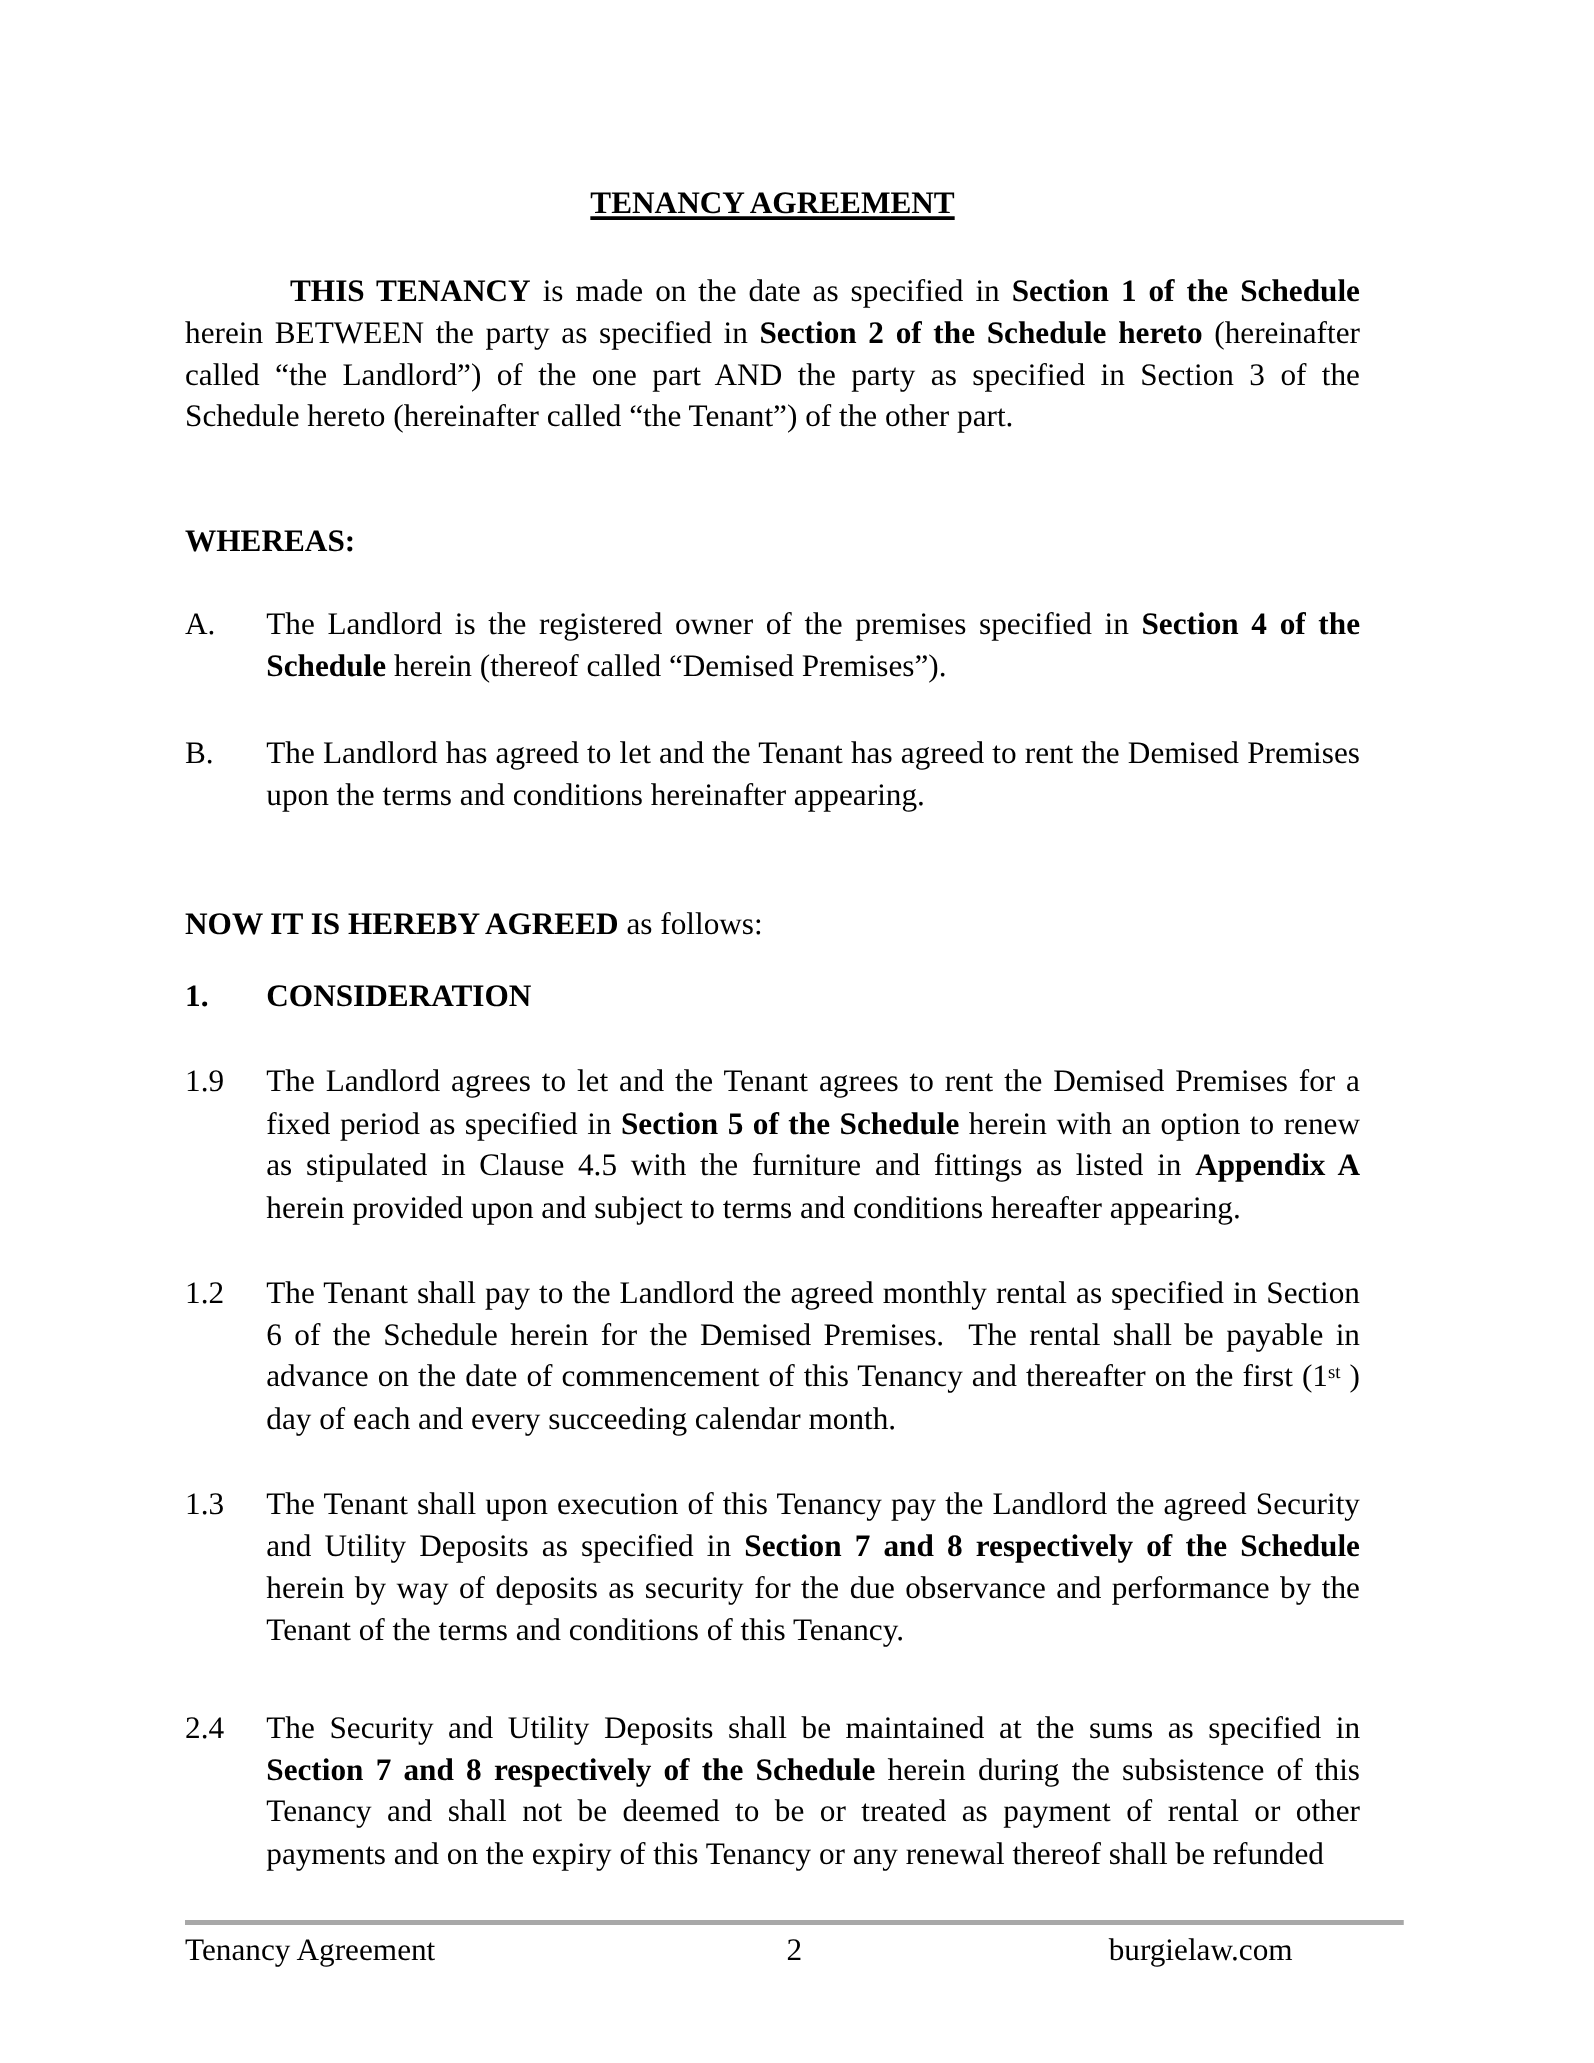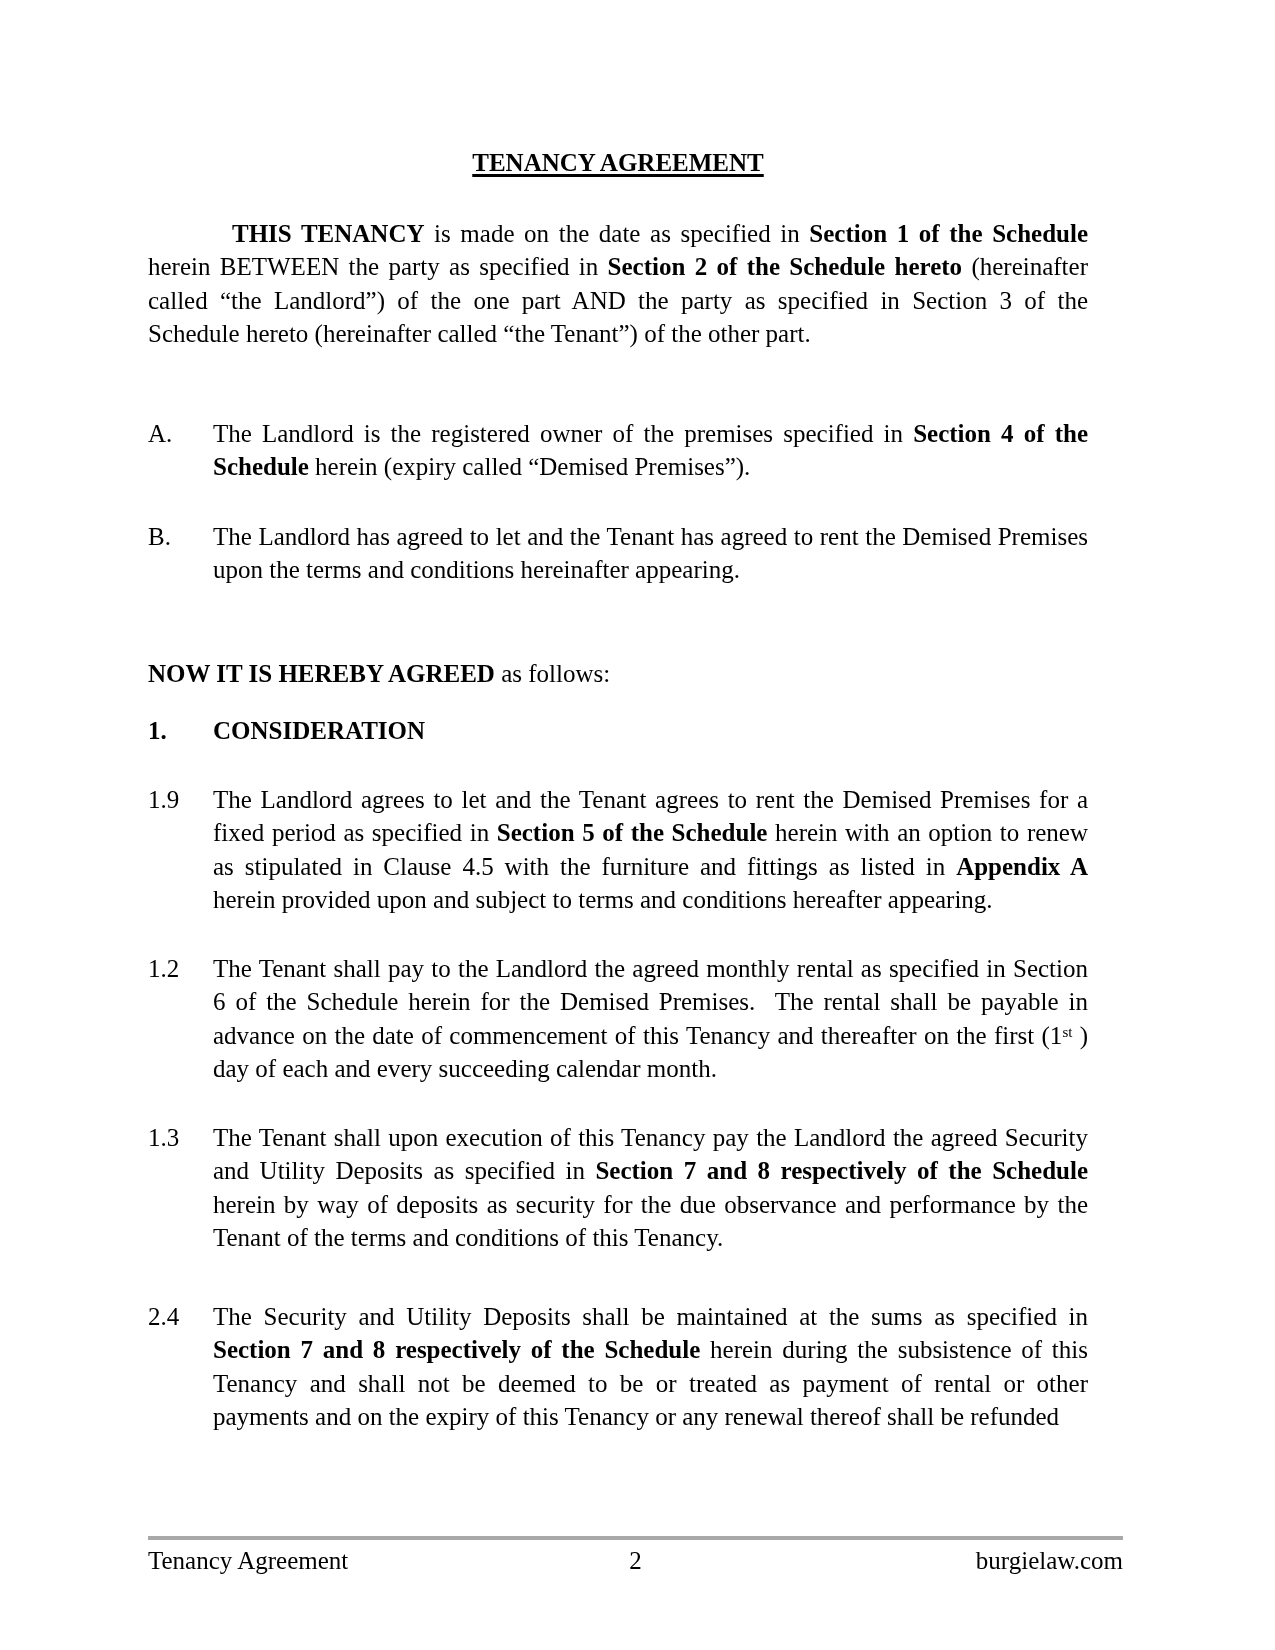--- a/index.html
+++ b/index.html
@@ -81,35 +81,36 @@
     height:4px;
     background:var(--rule);
     margin-bottom:4px;
   }
   .footer-row{
     display:flex;
     align-items:baseline;
   }
   .footer-row .f-left{flex:1;text-align:left;}
   .footer-row .f-center{flex:1;text-align:center;}
-  .footer-row .f-right{flex:1;text-align:right;}
+  .footer-row .f-right{flex:1;text-align:center;}
 </style>
 </head>
 <body>
 
 <div class="page">
 
   <h1 class="title">TENANCY AGREEMENT</h1>
 
   <p class="intro justify"><b>THIS TENANCY</b><span> is made on the date as specified in </span><b>Section 1 of the Schedule</b><span> herein BETWEEN the party as specified in </span><b>Section 2 of the Schedule hereto</b><span> (hereinafter called “the Landlord”) of the one part AND the party as specified in Section 3 of the Schedule hereto (hereinafter called “the Tenant”) of the other part.</span></p>
 
+  <h2 class="subhead">WHEREAS:</h2>
 
   <div class="item item-a">
     <span class="num">A.</span>
-    <p class="justify"><span>The Landlord is the registered owner of the premises specified in </span><b>Section 4 of the Schedule</b><span> herein (expiry called “Demised Premises”).</span></p>
+    <p class="justify"><span>The Landlord is the registered owner of the premises specified in </span><b>Section 4 of the Schedule</b><span> herein (thereof called “Demised Premises”).</span></p>
   </div>
 
   <div class="item item-b">
     <span class="num">B.</span>
     <p class="justify"><span>The Landlord has agreed to let and the Tenant has agreed to rent the Demised Premises upon the terms and conditions hereinafter appearing.</span></p>
   </div>
 
   <p class="agreed justify"><b>NOW IT IS HEREBY AGREED</b><span> as follows:</span></p>
 
   <div class="item section-heading">

